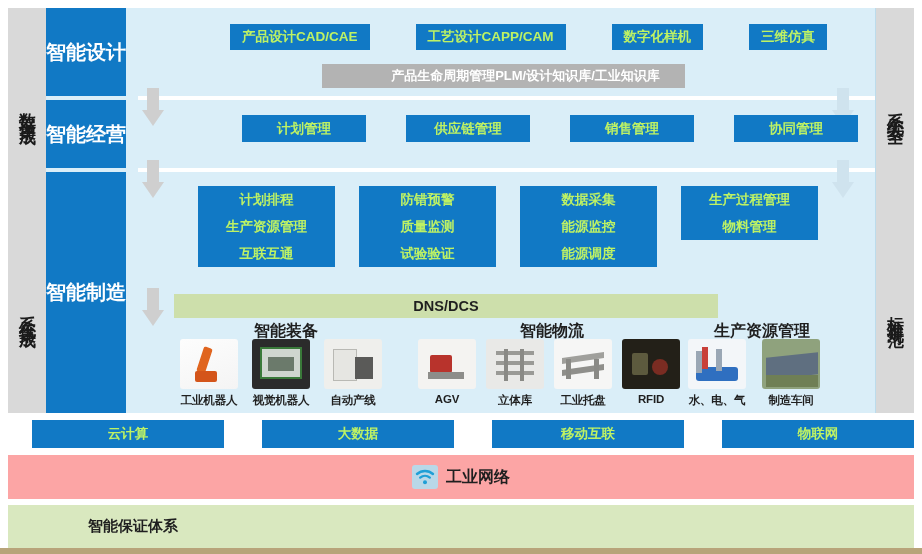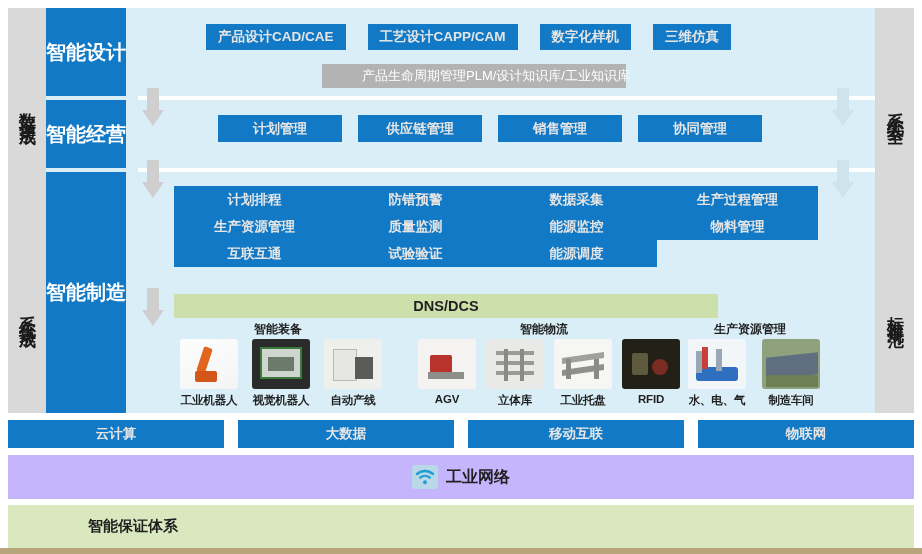--- a/index.html
+++ b/index.html
@@ -75,38 +75,38 @@
   .arrow-faint .head { border-top-color:#cfe3ee; }
 
   .arr-l1 { left:96px;  top:80px; }
   .arr-l2 { left:96px;  top:152px; }
   .arr-l3 { left:96px;  top:280px; }
   .arr-r1 { left:786px; top:80px; }
   .arr-r2 { left:786px; top:152px; }
 
   
   .chip {
-    background:#1179c5; color:#e5e5e5;
+    background:#1179c5; color:#bef264;
     font-size:13.5px; font-weight:bold;
     display:flex; align-items:center; justify-content:center;
-    text-align:center; white-space:nowrap;
+    text-align:center; white-space:nowrap;margin-left:24px;
   }
 
   
   .row-design {
     position:absolute; left:160px; top:16px;
     display:flex; gap:22px; align-items:center;
   }
   .row-design .chip { height:26px; padding:0 12px; }
 
   .plm {
     position:absolute; left:276px; top:56px;
-    width:304px; height:24px;
+    width:363px; height:24px;
     background:#b3b3b3; color:#ffffff;
-    font-size:13px; font-weight:normal;
+    font-size:13px; font-weight:bold;
     display:flex; align-items:center; justify-content:center;
     white-space:nowrap;
     padding-left:44px;
   }
 
   
   .row-biz {
     position:absolute; left:172px; top:107px;
     display:flex; gap:16px;
   }
@@ -125,21 +125,21 @@
     position:absolute; left:128px; top:286px;
     width:544px; height:24px;
     background:#cddfab; color:#1f1f1f;
     font-size:14.5px; font-weight:bold;
     display:flex; align-items:center; justify-content:center;
   }
 
   
   .grp {
     position:absolute; top:313px;
-    font-size:12px; font-weight:bold; color:#1f1f1f;
+    font-size:16px; font-weight:bold; color:#1f1f1f;
     white-space:nowrap;
   }
   .grp-a { left:208px; }
   .grp-b { left:474px; }
   .grp-c { left:668px; }
 
   
   .cluster { position:absolute; top:331px; display:flex; }
   .cl-a { left:132px; gap:10px; }
   .cl-b { left:370px; gap:6px; }
@@ -188,21 +188,21 @@
   .tech-row {
     position:absolute; left:8px; top:420px;
     width:906px; height:28px;
     display:flex; gap:14px;
   }
   .tech-row .chip { flex:1; height:28px; }
 
   .netbar {
     position:absolute; left:8px; top:455px;
     width:906px; height:44px;
-    background:#c4b5fd;
+    background:#fca5a5;
     display:flex; align-items:center; justify-content:center; gap:8px;
   }
   .netbar .label { font-size:16px; font-weight:bold; color:#1f1f1f; }
   .wifi-icon {
     width:26px; height:24px; background:#b9d8e8;
     border-radius:3px; position:relative;
   }
   .wifi-icon svg { position:absolute; left:3px; top:3px; }
 
   .assure {

